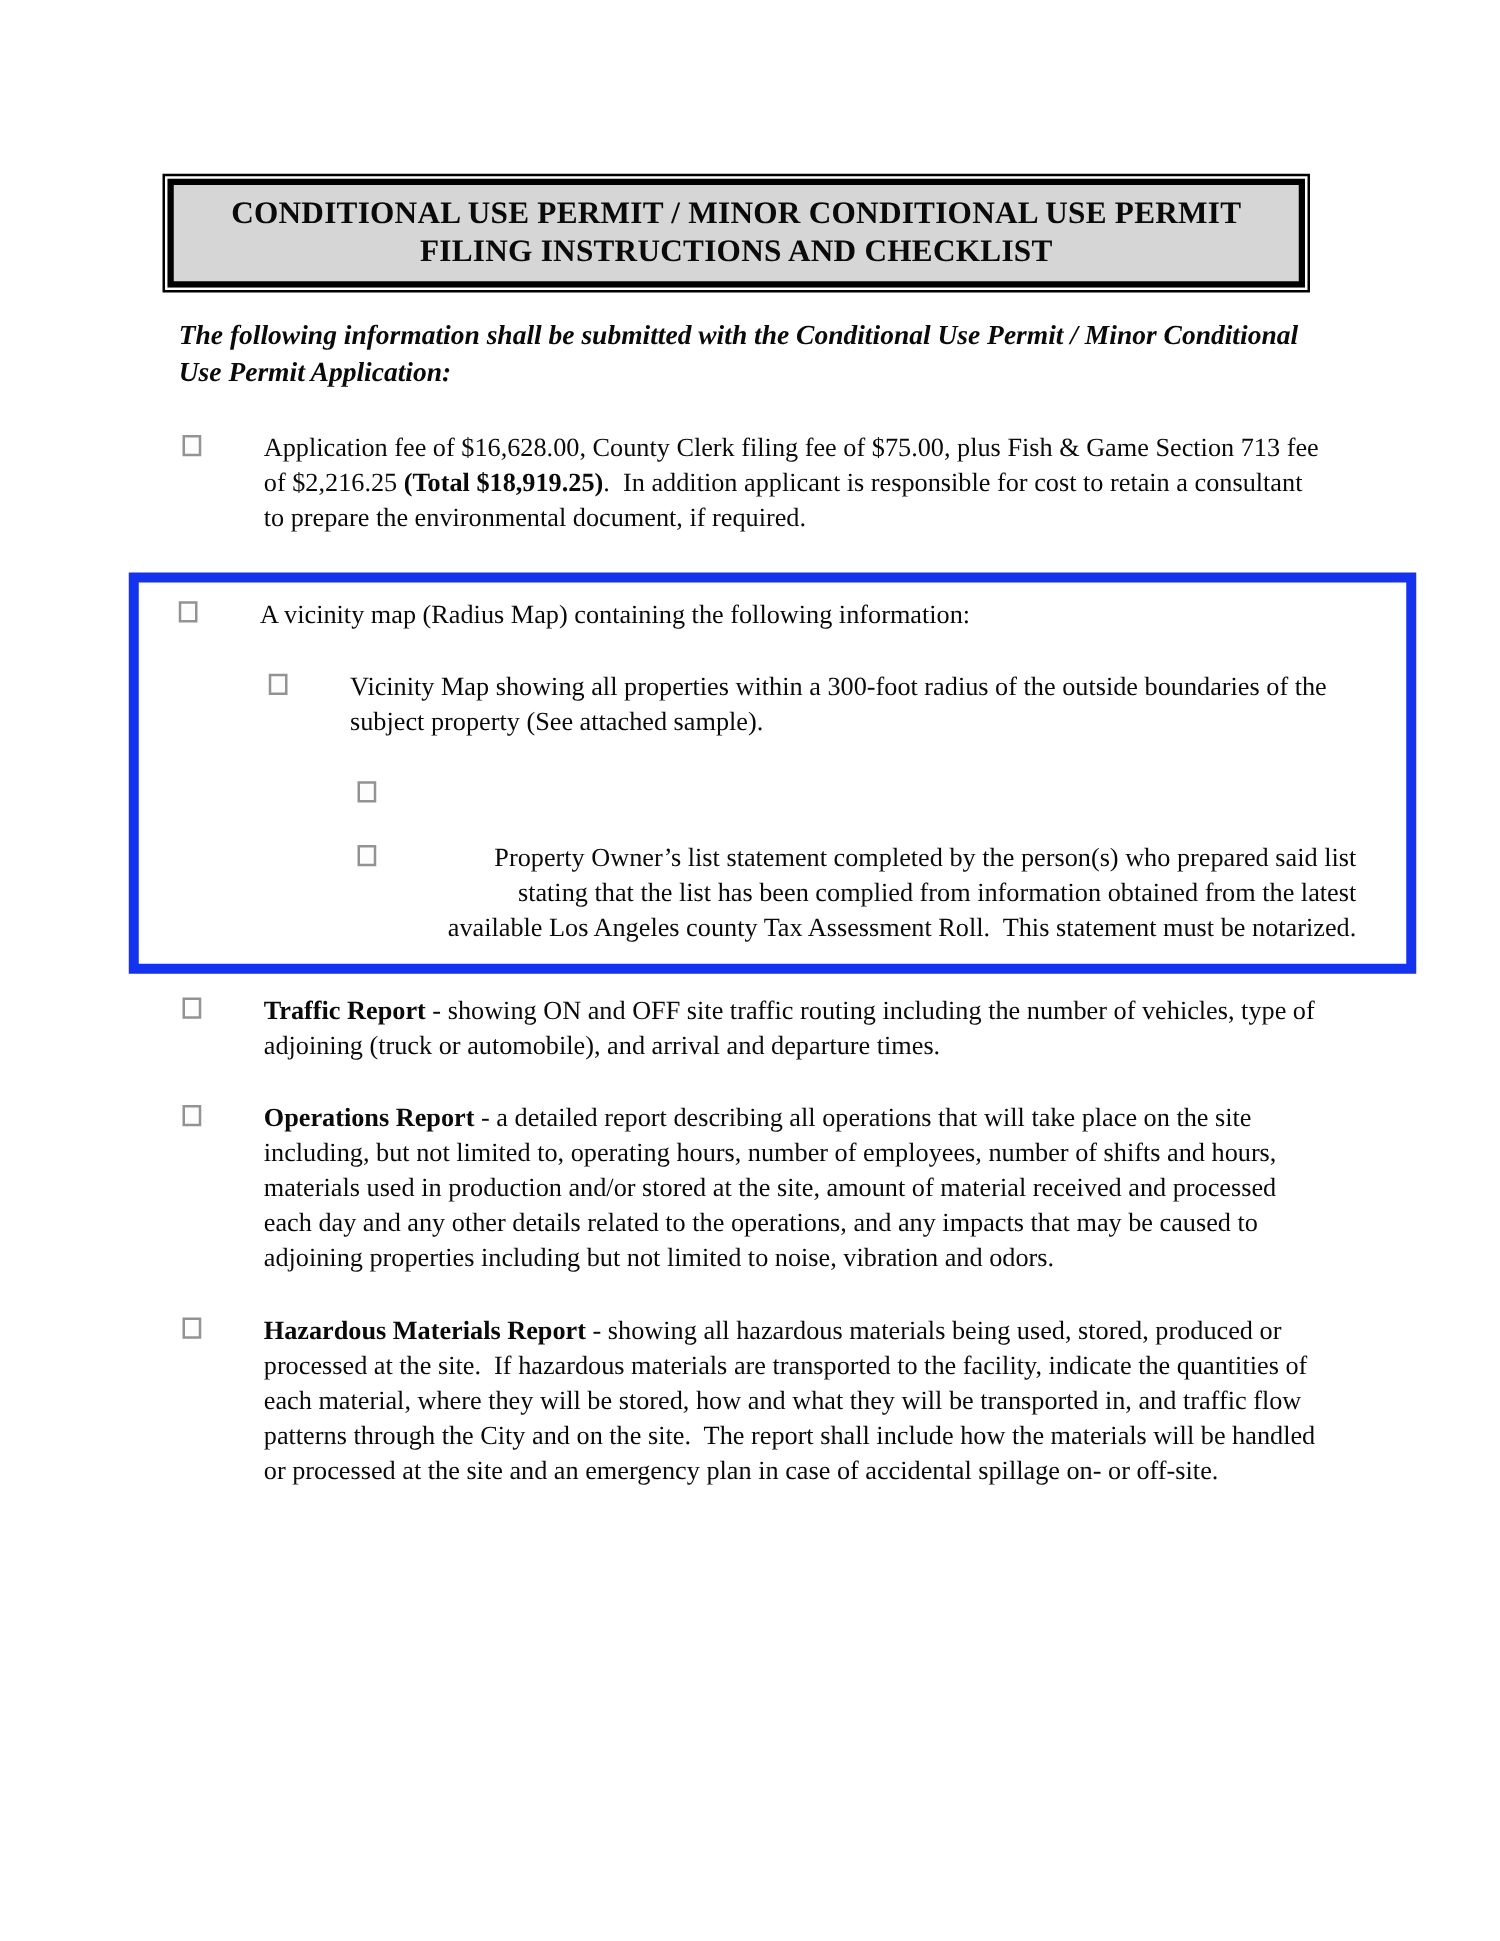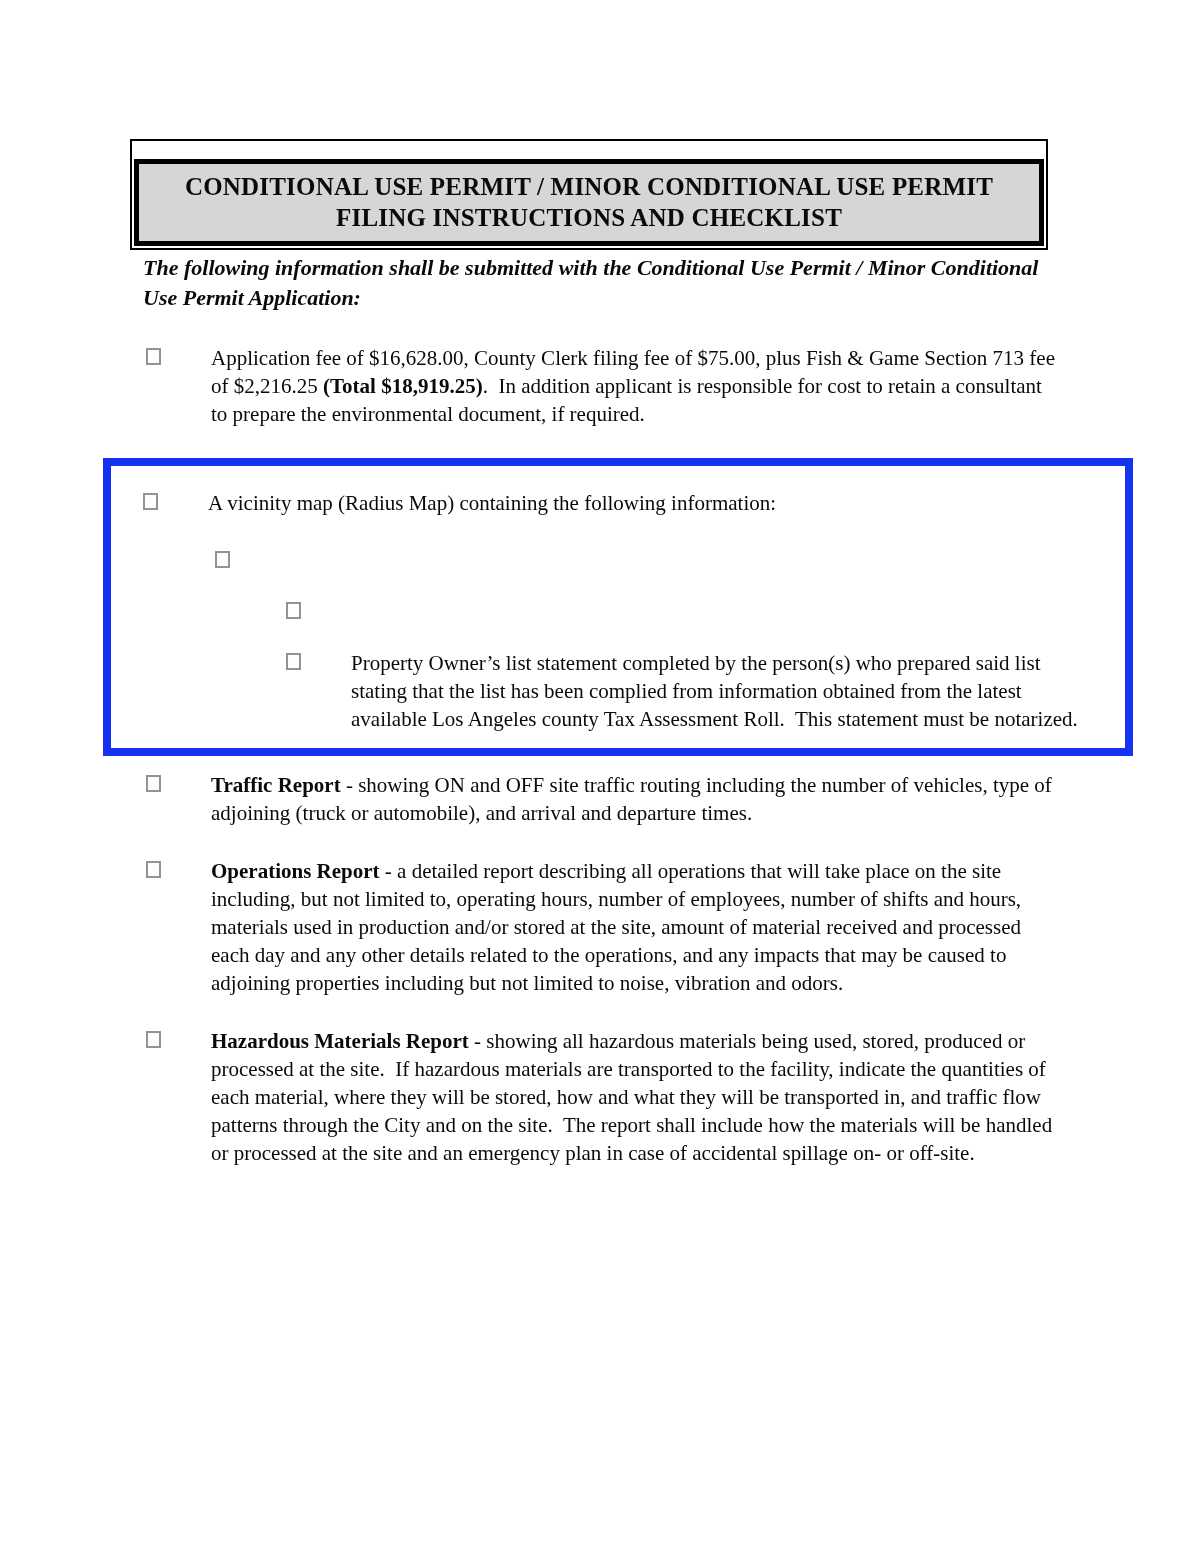--- a/index.html
+++ b/index.html
@@ -26,41 +26,39 @@
   }
   .titlebox-inner{
     border:5px solid #000;
     background:#d6d6d6;
     padding:7px 8px 8px 8px;
     text-align:center;
     font-weight:bold;
     font-size:25px;
     line-height:31px;
     letter-spacing:0.2px;
-    margin-top:16px;
   }
   .content{
     position:absolute;
     left:143px; top:253px;
     width:917px;
   }
   .intro{
     font-weight:bold;
     font-style:italic;
     font-size:22px;
     line-height:30px;
     width:902px;
     margin:0 0 31px 0;
     white-space:pre-wrap;
   }
   .item{
     display:flex;
     align-items:flex-start;
     margin-bottom:30px;
-    margin-top:12px;
   }
   .item:last-child{margin-bottom:0;}
   .cb{
     flex:0 0 15px;
     width:15px; height:17px;
     box-sizing:border-box;
     border:2px solid #939393;
     background:#fdfdfd;
     margin-top:4px;
     margin-right:50px;
@@ -72,21 +70,21 @@
     flex:1;
     white-space:pre-wrap;
   }
   .u{text-underline-offset:3px;}
   .b{font-weight:bold;}
   .hl-box{
     border:8px solid #1433f0;
     margin:17px -73px 15px -40px;
     padding:11px 40px 15px 29px;
   }
-  .hl-box .item:last-child{margin-bottom:0;}
+  .hl-box .item:last-child{margin-bottom:0;text-align:right;}
 </style>
 </head>
 <body>
 
 <div class="page">
 
   <div class="titlebox-outer">
     <div class="titlebox-inner" style="background: rgb(214, 214, 214);">
       <div>CONDITIONAL USE PERMIT / MINOR CONDITIONAL USE PERMIT</div>
       <div>FILING INSTRUCTIONS AND CHECKLIST</div>
@@ -100,20 +98,21 @@
           <span class="cb" style="border-color: rgb(147, 147, 147);"></span>
           <div class="txt"><span>Application fee of </span><span class="u">$16,628.00</span><span>, County Clerk filing fee of </span><span class="u">$75.00</span><span>, plus Fish &amp; Game Section 713 fee of </span><span class="u">$2,216.25</span><span> </span><span class="u b">(Total $18,919.25)</span><span>.  In addition applicant is responsible for cost to retain a consultant to prepare the environmental document, if required.</span></div>
         </div>
         <div class="hl-box" style="border-color: rgb(20, 51, 240);">
           <div class="item lvl1">
             <span class="cb" style="border-color: rgb(147, 147, 147);"></span>
             <div class="txt"><span>A vicinity map (Radius Map) containing the following information:</span></div>
           </div>
           <div class="item lvl2">
             <span class="cb" style="border-color: rgb(147, 147, 147);"></span>
+            <div class="txt"><span>Vicinity Map showing all properties within a 300-foot radius of the outside boundaries of the subject property (See attached sample).</span></div>
           </div>
           <div class="item lvl3">
             <span class="cb" style="border-color: rgb(147, 147, 147);"></span>
           </div>
           <div class="item lvl3">
             <span class="cb" style="border-color: rgb(147, 147, 147);"></span>
             <div class="txt"><span>Property Owner’s list statement completed by the person(s) who prepared said list stating that the list has been complied from information obtained from the latest available Los Angeles county Tax Assessment Roll.  </span><span class="u">This statement must be notarized</span><span>.</span></div>
           </div>
         </div>
         <div class="item lvl1">

